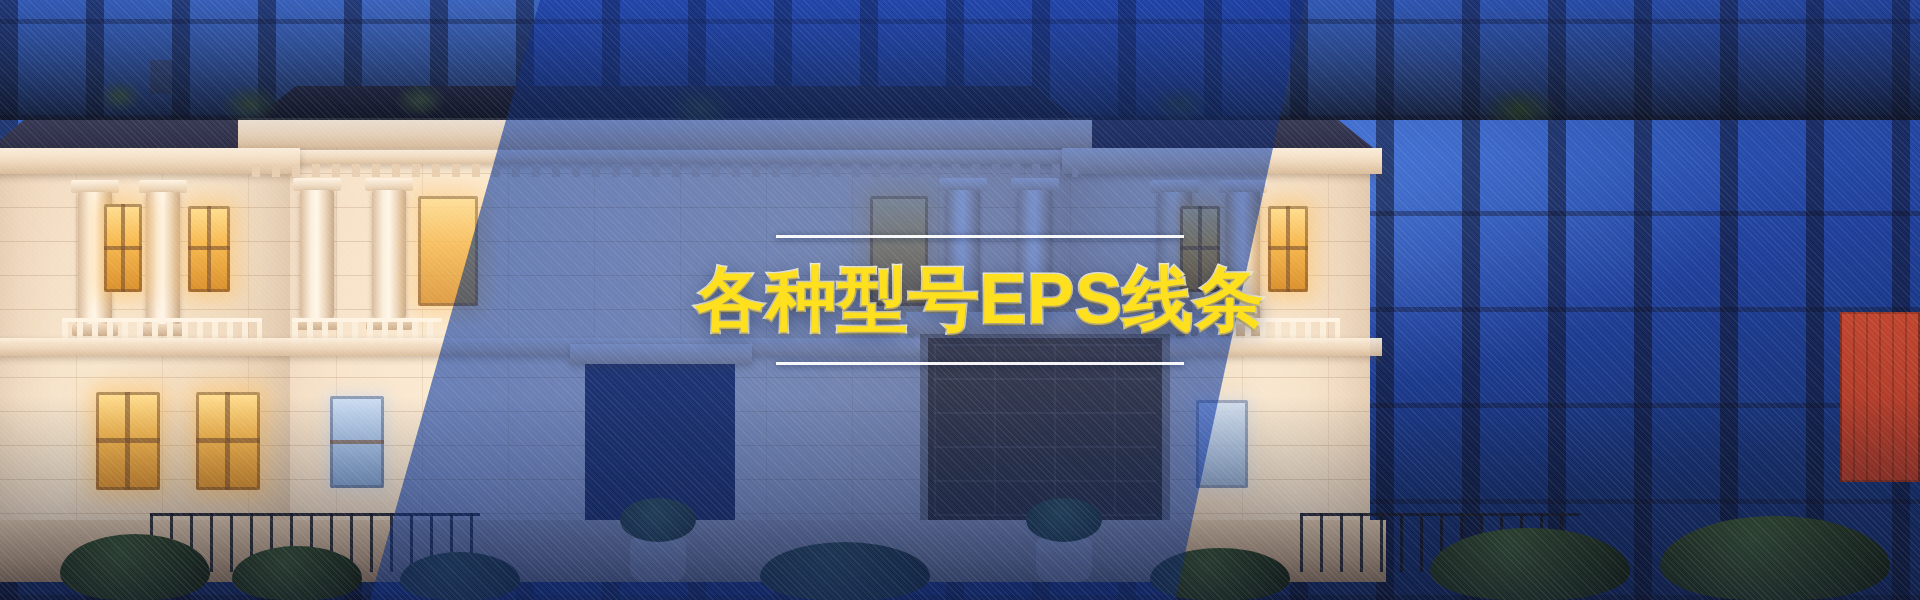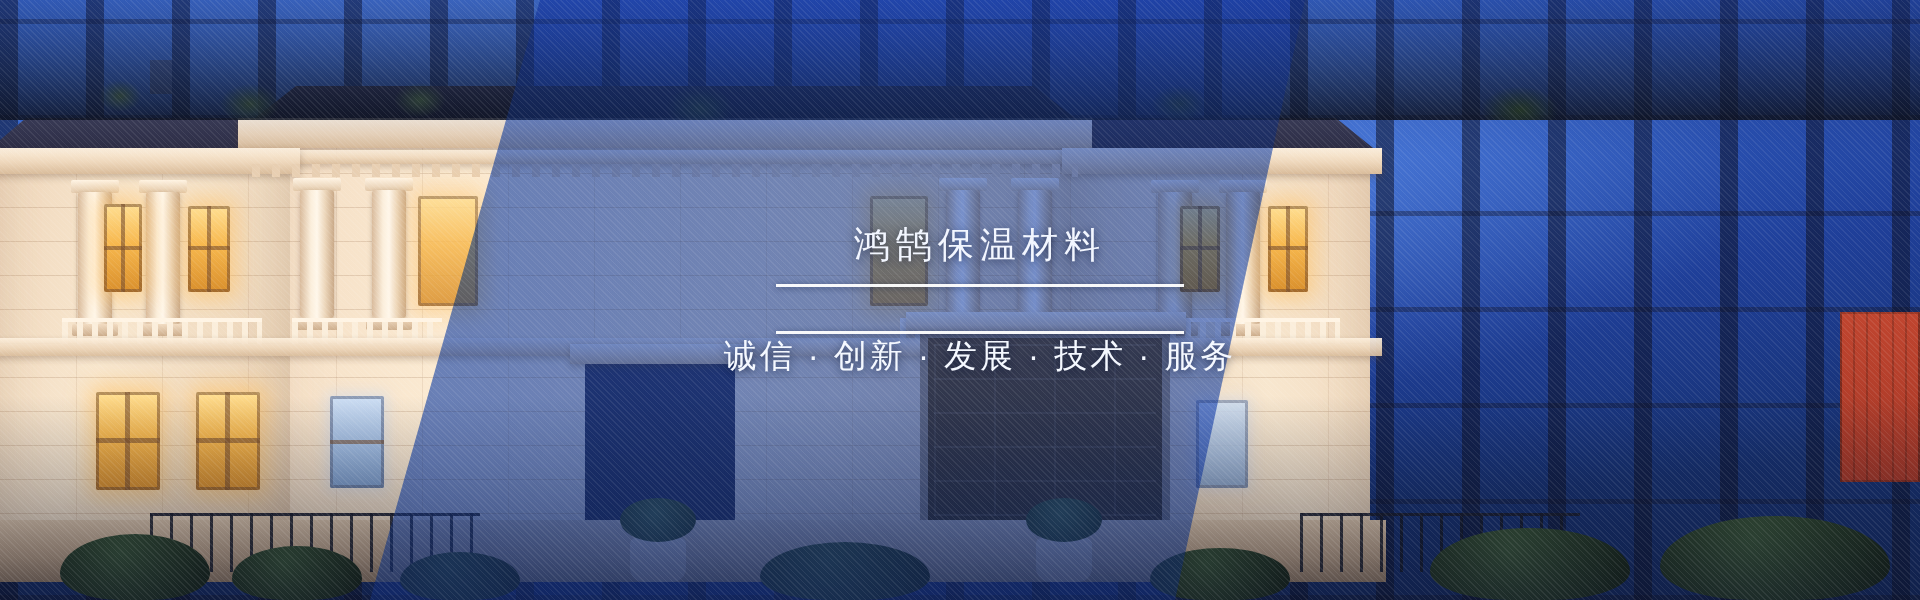--- a/index.html
+++ b/index.html
@@ -374,19 +374,18 @@
   <div class="shrub" style="left:1660px;width:230px;height:84px;"></div>
 
   <div class="layer grade"></div>
 
   <div class="panel"></div>
   <div class="panel-tint"></div>
 
   <div class="layer hatch"></div>
 
   <div class="copy">
-    <div class="eyebrow">鸿鹄保温材料</div>
     <div class="rule top"></div>
+    <h1 class="headline">各种型号EPS线条</h1>
     <div class="rule bottom"></div>
-    <div class="tagline">诚信 · 创新 · 发展 · 技术 · 服务</div>
   </div>
 
 </div>
 
 </body></html>

